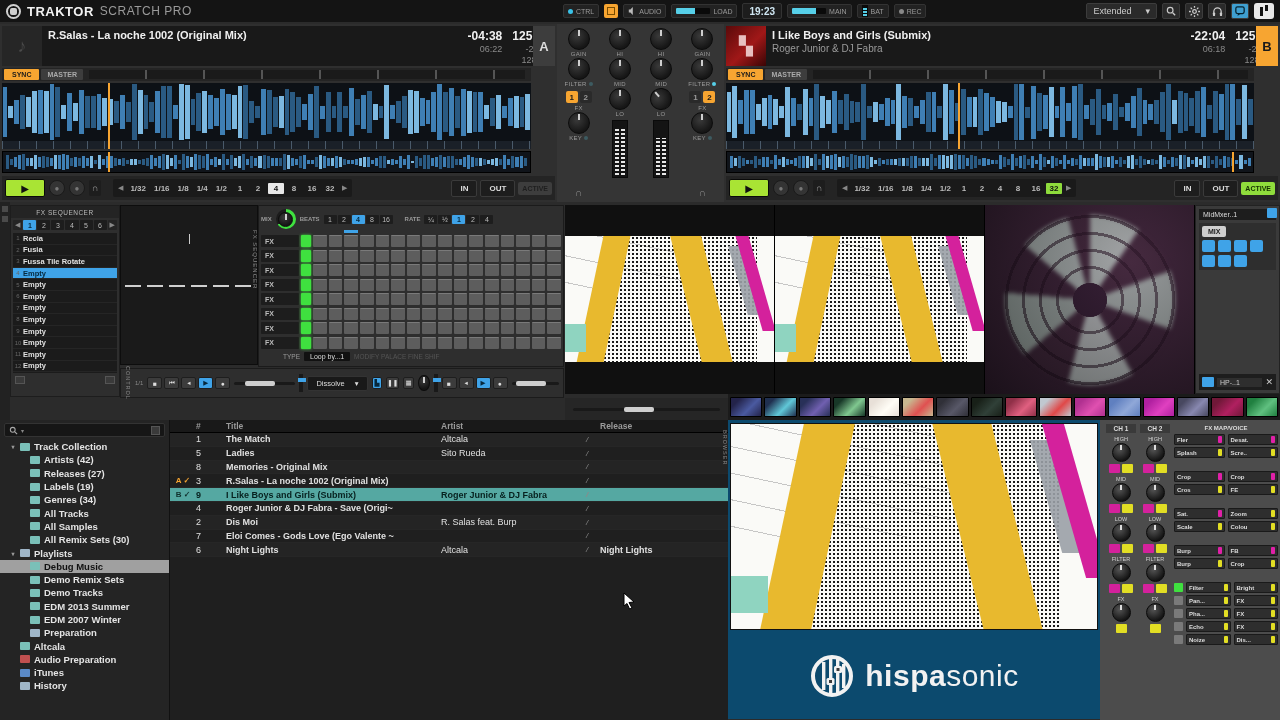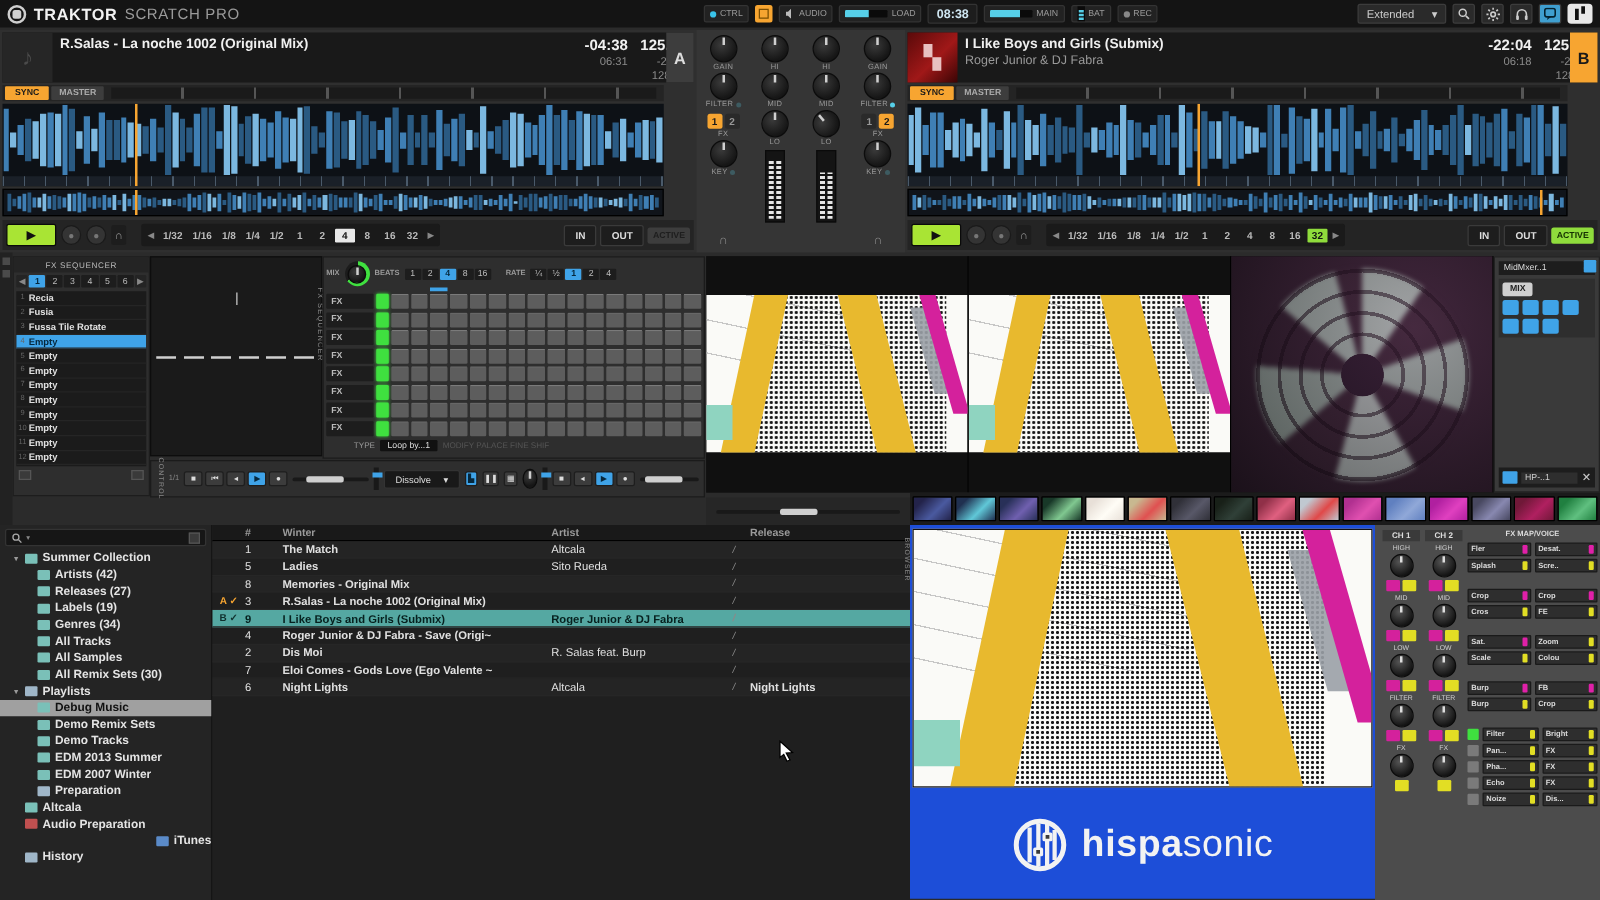--- a/index.html
+++ b/index.html
@@ -200,21 +200,21 @@
   .tl-row.sel { background:#55a8a2; color:#07211f; font-weight:bold; }
   .c-deck { width:26px; text-align:center; font-size:8px; flex:none; }
   .c-deck.a { color:#f7a531; font-weight:bold; }
   .c-deck.b { color:#10302d; font-weight:bold; }
   .c-num { width:30px; flex:none; }
   .c-title { width:215px; flex:none; white-space:nowrap; overflow:hidden; font-weight:bold; }
   .c-artist { width:145px; flex:none; white-space:nowrap; overflow:hidden; }
   .c-relicon { width:14px; flex:none; color:#8a8a8a; font-style:italic; font-size:8px; }
   .c-release { flex:1; white-space:nowrap; overflow:hidden; font-weight:bold; }
 
-  .preview-col { position:absolute; left:728px; top:420px; width:372px; height:299px; background:#1d4ed8; }
+  .preview-col { position:absolute; left:728px; top:420px; width:372px; height:299px; background:#0c4a6e; }
   .bigvid { position:absolute; left:2px; top:3px; width:368px; height:207px; overflow:hidden; background:#fafaf7; border:1px solid #111; }
   .logo-area { position:absolute; left:0; top:212px; width:372px; height:88px; display:flex; align-items:center; justify-content:center; gap:10px; }
   .hs-text { font-size:30px; color:#f2f2f2; letter-spacing:.5px; }
   .hs-text b { font-weight:bold; } .hs-text span { font-weight:normal; }
 
   .vmixer { position:absolute; left:1100px; top:420px; width:180px; height:300px; background:#4c4c4c; display:flex; padding:4px 2px 2px 6px; gap:4px; }
   .vm-ch { width:30px; display:flex; flex-direction:column; align-items:center; gap:1px; }
   .vm-ch-title { font-size:6.5px; color:#ddd; font-weight:bold; background:#3a3a3a; width:100%; text-align:center; padding:1px 0; }
   .vm-klab { font-size:5.5px; color:#cfcfcf; margin-top:2px; }
   .vm-knob { width:19px; height:19px; border-radius:50%; background:radial-gradient(circle at 38% 32%, #555, #141414 72%); border:1px solid #0a0a0a; position:relative; }
@@ -261,21 +261,21 @@
             <path d="M1 3h2l3-3v10L3 7H1z" fill="#bbb"></path>
           </svg>
         <span>AUDIO</span>
       </div>
       <div class="tb-ind">
           <span class="meterbar">
             <i style="width:55%"></i>
           </span>
           <span>LOAD</span>
         </div>
-      <div class="clockbox">08:38</div>
+      <div class="clockbox">19:23</div>
       <div class="tb-ind">
           <span class="meterbar">
             <i style="width:70%"></i>
           </span>
           <span>MAIN</span>
         </div>
       <div class="tb-ind">
           <span class="bat">
             <i></i>
             <i></i>
@@ -329,21 +329,21 @@
   <div class="deck deck-a">
     <div class="deck-header">
       <div class="album">♪</div>
       <div class="dh-text">
         <div class="dh-title">R.Salas - La noche 1002 (Original Mix)</div>
         <div class="dh-artist"></div>
       </div>
       <div class="dh-nums">
         <div class="dh-col1">
             <div class="big">-04:38</div>
-            <div class="small">06:31</div>
+            <div class="small">06:22</div>
           </div>
         <div class="dh-col2">
             <div class="big">125.00</div>
             <div class="small">-2.3%</div>
             <div class="small">128.00</div>
           </div>
       </div>
     </div>
     <div class="deck-tab">A</div>
     <div class="deck-sub">
@@ -1404,21 +1404,21 @@
           <circle cx="5" cy="5" r="3.2" fill="none" stroke="#aaa" stroke-width="1.4"></circle>
           <path d="M7.8 7.8l3 3" stroke="#aaa" stroke-width="1.5"></path>
         </svg>
       <span class="caret">▾</span>
       <span class="fav"></span>
     </div>
     <div>
         <div class="tree-item" style="padding-left: 10px;">
           <span class="expander">▾</span>
           <span class="ticon" style="background: rgb(122, 192, 184);"></span>
-          <span>Summer Collection</span>
+          <span>Track Collection</span>
         </div>
         <div class="tree-item" style="padding-left: 20px;">
           <span class="expander"></span>
           <span class="ticon" style="background: rgb(122, 192, 184);"></span>
           <span>Artists (42)</span>
         </div>
         <div class="tree-item" style="padding-left: 20px;">
           <span class="expander"></span>
           <span class="ticon" style="background: rgb(122, 192, 184);"></span>
           <span>Releases (27)</span>
@@ -1486,38 +1486,38 @@
         <div class="tree-item" style="padding-left: 10px;">
           <span class="expander"></span>
           <span class="ticon" style="background: rgb(122, 192, 184);"></span>
           <span>Altcala</span>
         </div>
         <div class="tree-item" style="padding-left: 10px;">
           <span class="expander"></span>
           <span class="ticon" style="background: rgb(192, 80, 80);"></span>
           <span>Audio Preparation</span>
         </div>
-        <div class="tree-item" style="padding-left: 10px; justify-content: flex-end;">
+        <div class="tree-item" style="padding-left: 10px;">
           <span class="expander"></span>
           <span class="ticon" style="background: rgb(90, 138, 200);"></span>
           <span>iTunes</span>
         </div>
         <div class="tree-item" style="padding-left: 10px;">
           <span class="expander"></span>
           <span class="ticon" style="background: rgb(159, 182, 200);"></span>
           <span>History</span>
         </div>
       </div>
   </div>
 
   <div class="tracklist">
     <div class="tl-head">
       <span class="c-deck"></span>
       <span class="c-num">#</span>
-      <span class="c-title">Winter</span>
+      <span class="c-title">Title</span>
       <span class="c-artist">Artist</span>
       <span class="c-relicon"></span>
       <span class="c-release">Release</span>
     </div>
     <div>
         <div class="tl-row">
           <span class="c-deck"></span>
           <span class="c-num">1</span>
           <span class="c-title">The Match</span>
           <span class="c-artist">Altcala</span>

